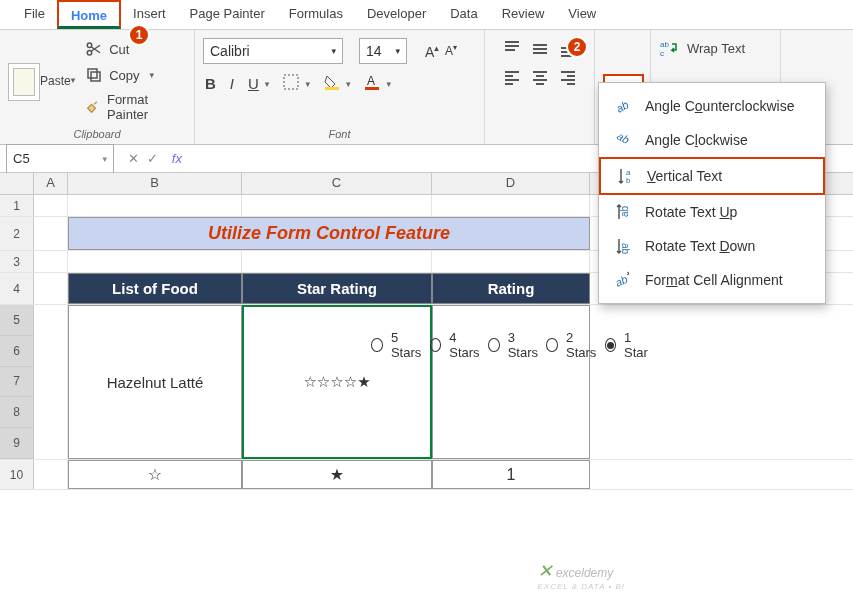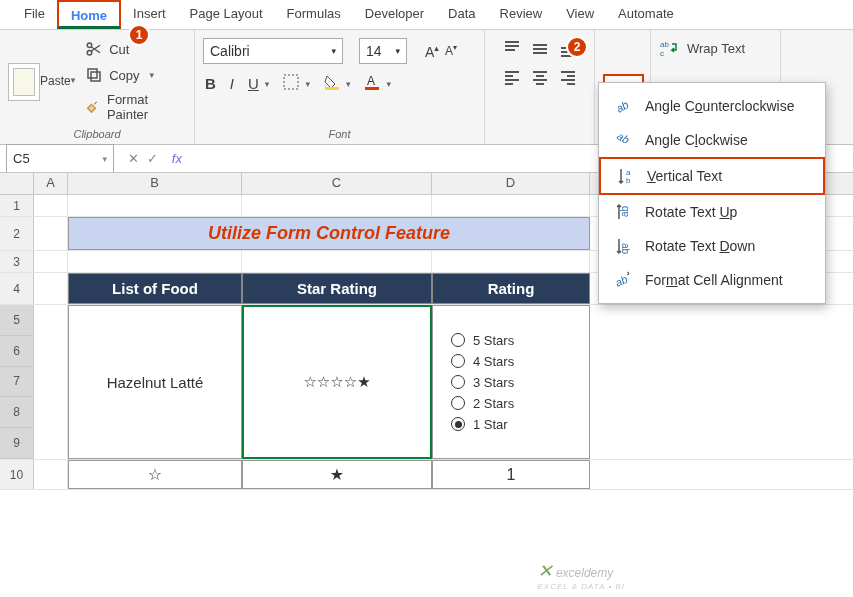--- a/index.html
+++ b/index.html
@@ -81,48 +81,47 @@
 
 .title-row{height:34px;}
 .title-cell{background:#c8d4f0;color:#d53a00;font-style:italic;font-weight:bold;font-size:18px;display:flex;align-items:center;justify-content:center;border:1px solid #999;}
 
 .header-row{height:32px;}
 .hdr{background:#2a3e5c;color:#fff;font-weight:bold;font-size:15px;display:flex;align-items:center;justify-content:center;border:1px solid #888;}
 
 .body-merge{height:155px;}
 .bcell{display:flex;align-items:center;justify-content:center;border:1px solid #999;font-size:15px;}
 .sel-cell{border:2px solid #0a7f3a;}
-.rating-col{flex-direction:column;gap:6px;align-items:flex-start;padding:0 18px;font-size:13px;}
+.rating-col{flex-direction:row;gap:6px;align-items:flex-start;padding:24px 18px;font-size:13px;}
 .radio{display:flex;align-items:center;gap:8px;}
 .radio-circle{width:14px;height:14px;border:1.5px solid #333;border-radius:50%;display:flex;align-items:center;justify-content:center;}
 .radio-dot{width:7px;height:7px;background:#333;border-radius:50%;}
 
 .row-10{height:30px;}
 .r10{display:flex;align-items:center;justify-content:center;border:1px solid #999;font-size:16px;}
 
 .rh-stack{width:34px;display:flex;flex-direction:column;}
 .rh-stack div{flex:1;border-bottom:1px solid #c8c8c8;border-right:1px solid #c8c8c8;display:flex;align-items:center;justify-content:center;font-size:12px;color:#555;}
 
 .watermark{position:absolute;bottom:6px;right:228px;font-size:12px;color:#bbb;font-style:italic;}
 .watermark small{display:block;font-size:8px;letter-spacing:1px;color:#ccc;}
 </style>
 </head>
 <body>
 
 <div class="tabs">
   <div class="tab">File</div>
   <div class="tab active">Home</div>
   <div class="tab">Insert</div>
-  <div class="tab">Page Layout</div>
+  <div class="tab">Page Painter</div>
   <div class="tab">Formulas</div>
   <div class="tab">Developer</div>
   <div class="tab">Data</div>
   <div class="tab">Review</div>
   <div class="tab">View</div>
-  <div class="tab">Automate</div>
 </div>
 <div class="callout c1">1</div>
 <div class="callout c2">2</div>
 
 <div class="ribbon">
 
   <div class="group clipboard">
     <div style="display:flex;flex:1;">
       <div class="paste-col">
         <div class="paste-icon"></div>

